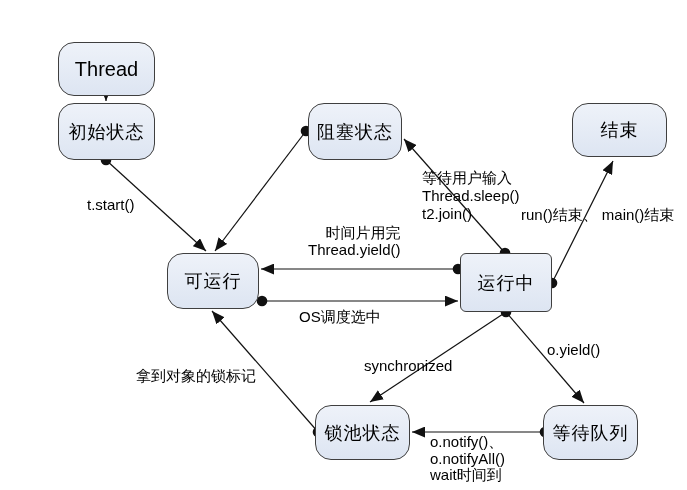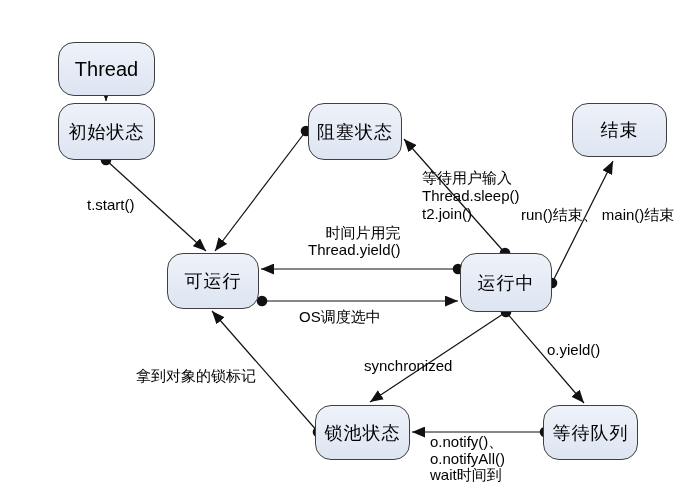--- a/index.html
+++ b/index.html
@@ -67,21 +67,21 @@
   </div>
   <div class="node" style="left:308px;top:103px;width:94px;height:57px;">
     <span>阻塞状态</span>
   </div>
   <div class="node" style="left:167px;top:253px;width:92px;height:56px;">
     <span>可运行</span>
   </div>
   <div class="node" style="left:572px;top:103px;width:95px;height:54px;">
     <span>结束</span>
   </div>
-  <div class="node" style="left:460px;top:253px;width:92px;height:59px;">
+  <div class="node" style="left:460px;top:253px;width:92px;height:59px;border-radius:6px;">
     <span>运行中</span>
   </div>
   <div class="node" style="left:315px;top:405px;width:95px;height:55px;">
     <span>锁池状态</span>
   </div>
   <div class="node" style="left:543px;top:405px;width:95px;height:55px;">
     <span>等待队列</span>
   </div>
 
 

